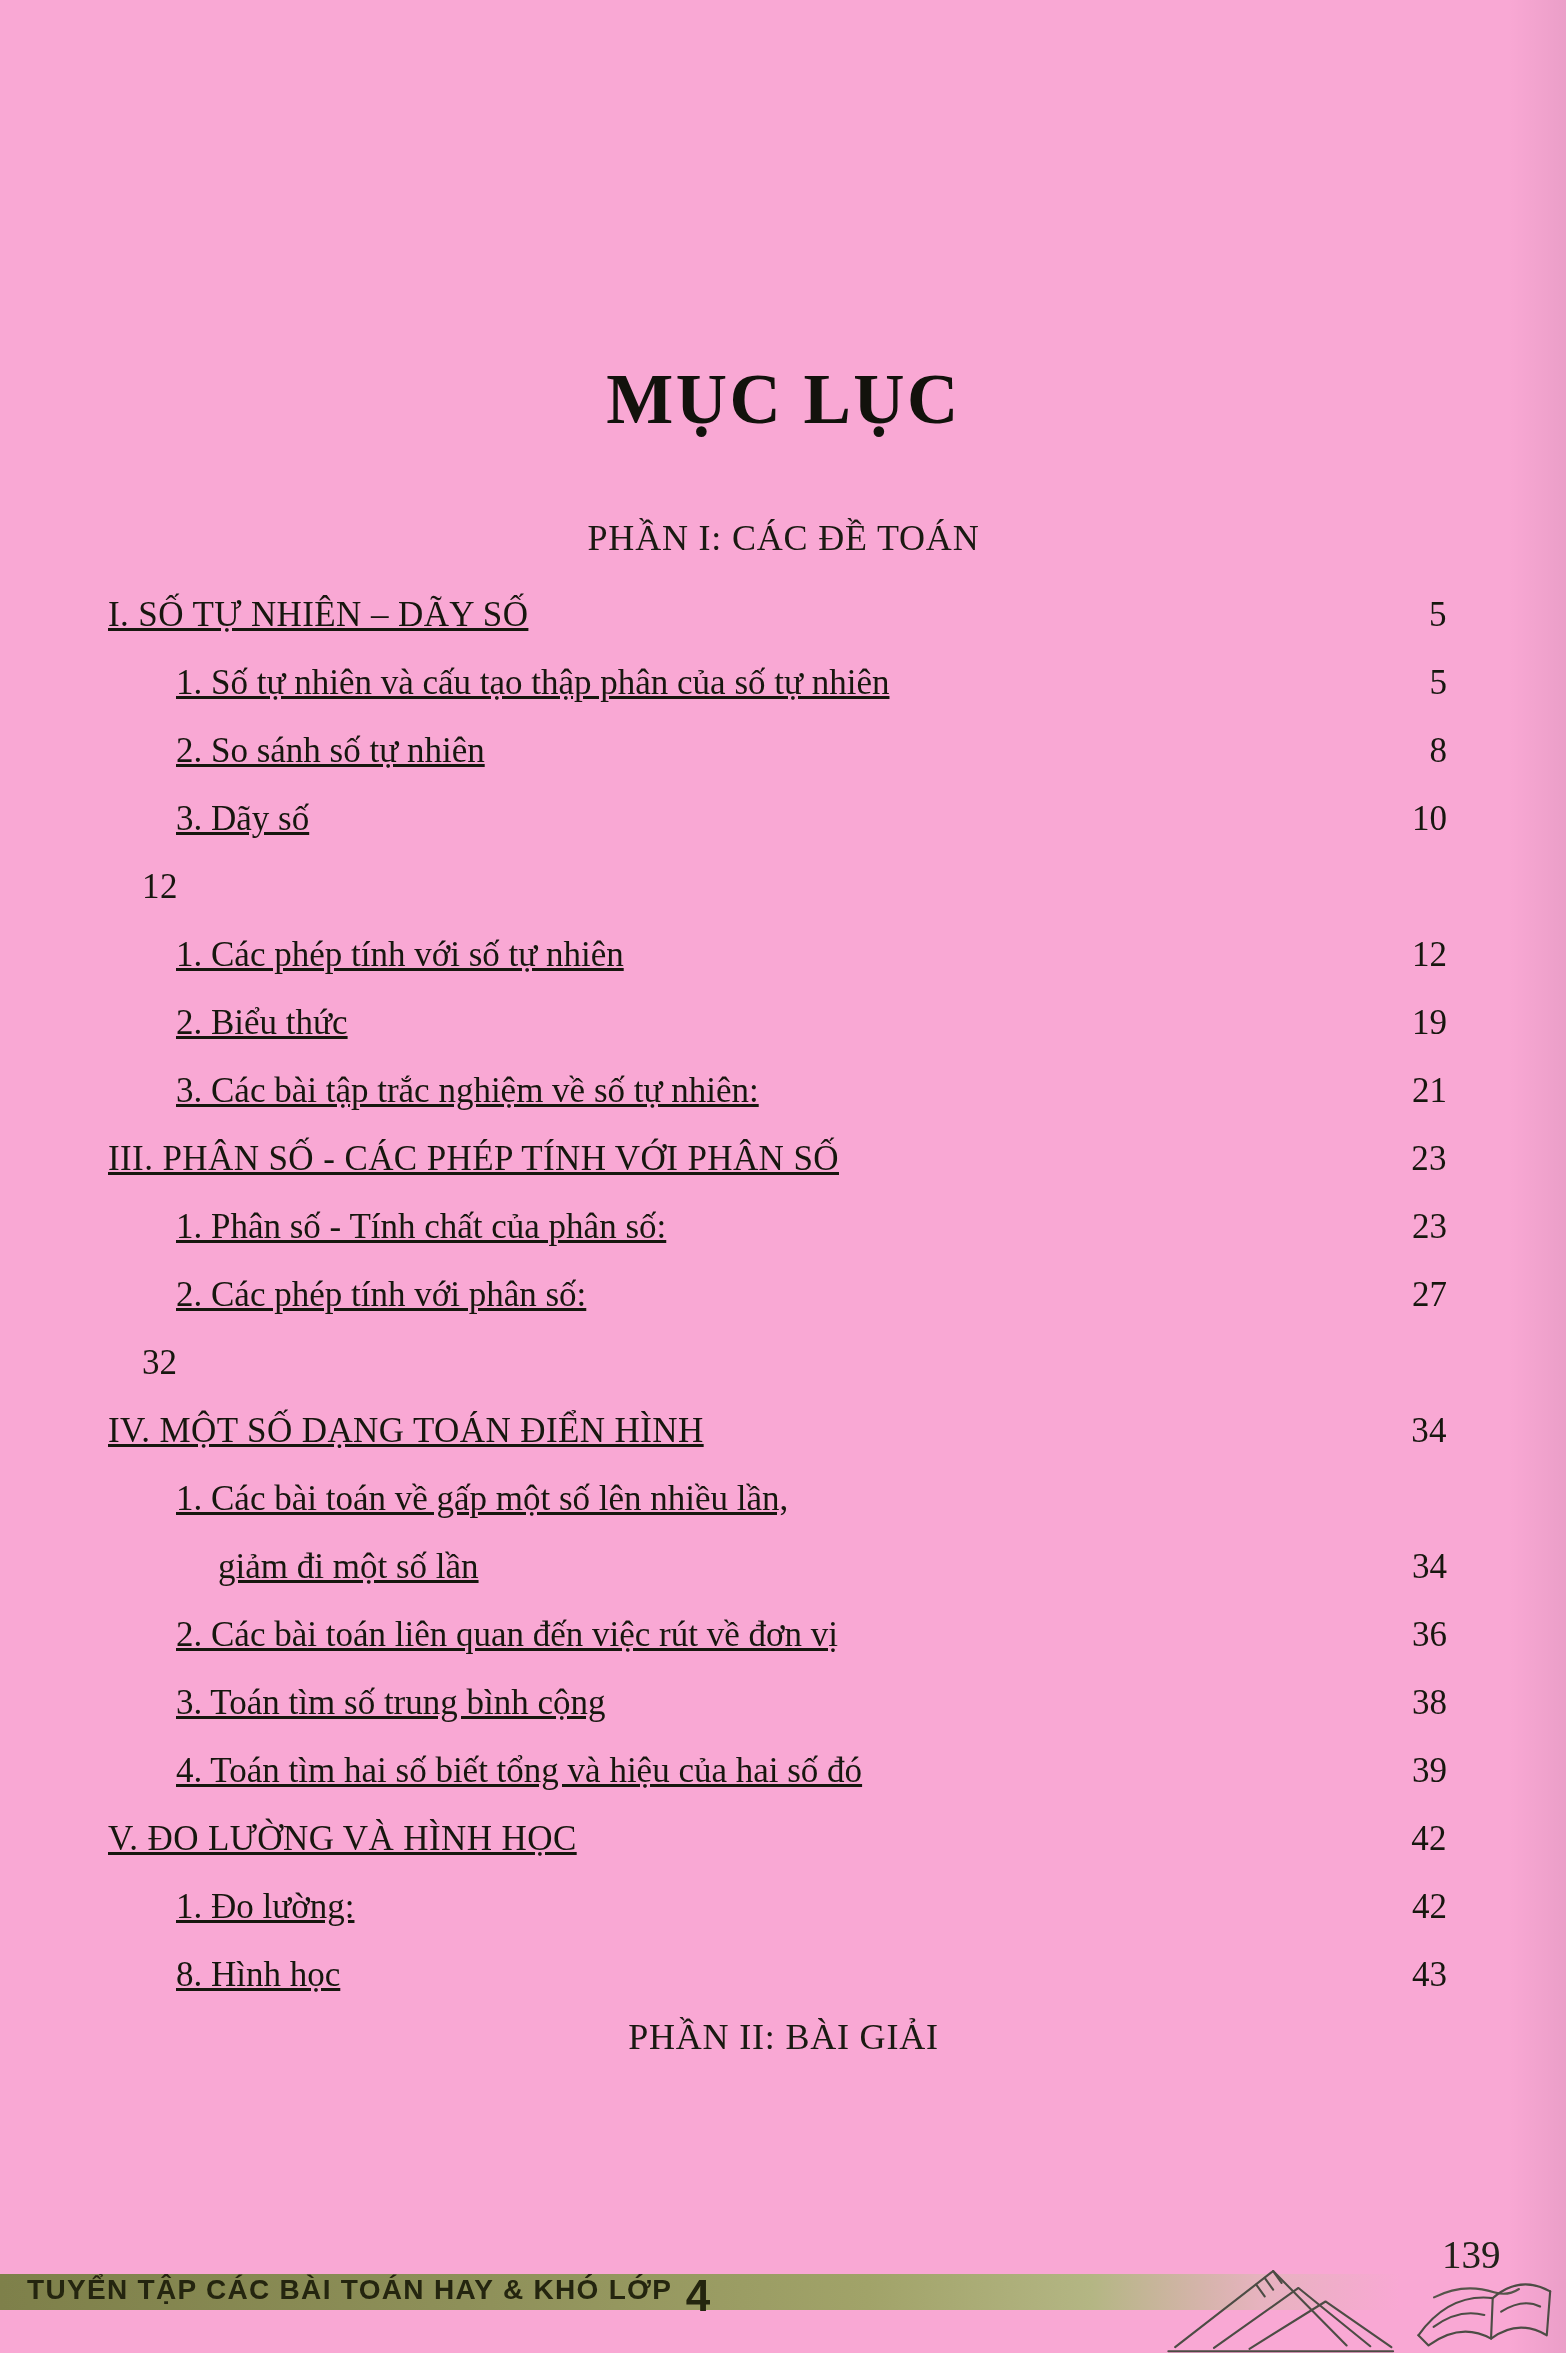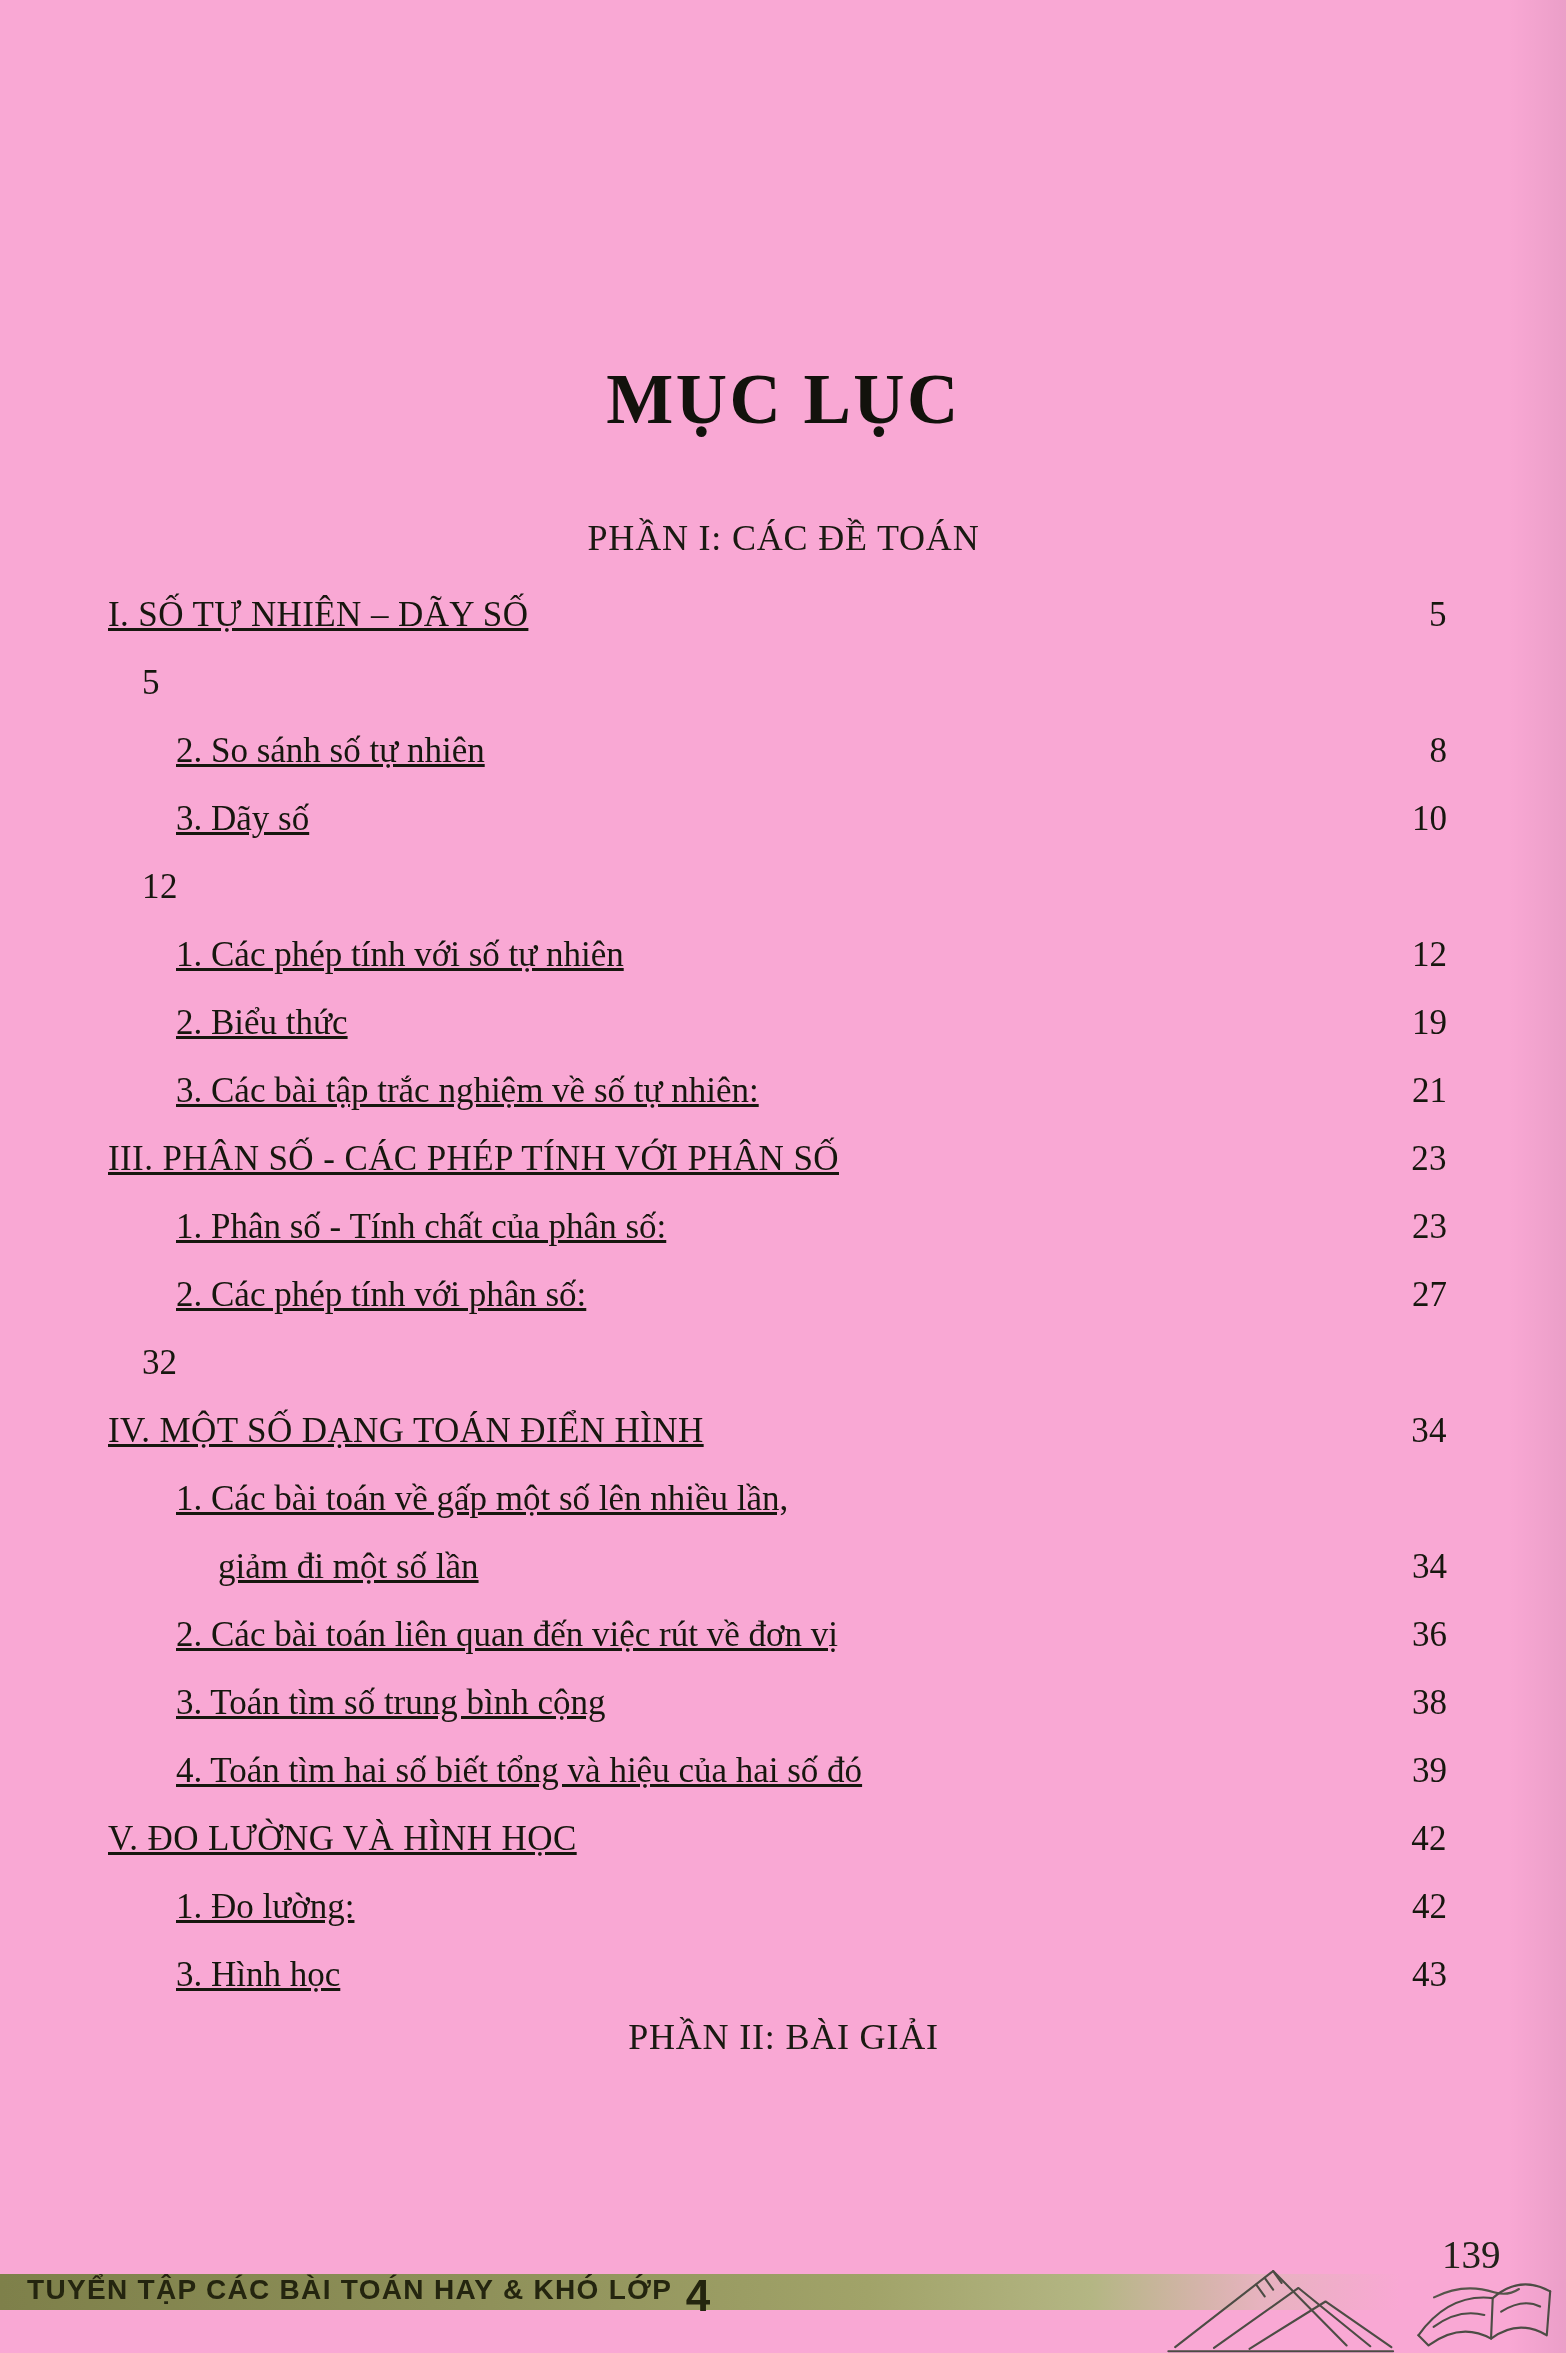--- a/index.html
+++ b/index.html
@@ -78,20 +78,23 @@
   <div class="part-heading part1">PHẦN I: CÁC ĐỀ TOÁN</div>
 
   <div class="toc">
       <div class="toc-row lvl1">
         <div class="toc-label">
           <div>I. SỐ TỰ NHIÊN – DÃY SỐ</div>
         </div>
         <div class="toc-page">5</div>
       </div>
       <div class="toc-row lvl2">
+        <div class="toc-label">
+          <div>1. Số tự nhiên và cấu tạo thập phân của số tự nhiên</div>
+        </div>
         <div class="toc-page">5</div>
       </div>
       <div class="toc-row lvl2">
         <div class="toc-label">
           <div>2. So sánh số tự nhiên</div>
         </div>
         <div class="toc-page">8</div>
       </div>
       <div class="toc-row lvl2">
         <div class="toc-label">
@@ -179,21 +182,21 @@
         <div class="toc-page">42</div>
       </div>
       <div class="toc-row lvl2">
         <div class="toc-label">
           <div>1. Đo lường:</div>
         </div>
         <div class="toc-page">42</div>
       </div>
       <div class="toc-row lvl2">
         <div class="toc-label">
-          <div>3. Hình học</div>
+          <div>8. Hình học</div>
         </div>
         <div class="toc-page">43</div>
       </div>
     </div>
 
   <div class="part-heading part2">PHẦN II: BÀI GIẢI</div>
 
   <div class="corner-pagenum">139</div>
 
   <svg class="pagenum-underline" width="93" height="25" viewBox="0 0 110 30">

